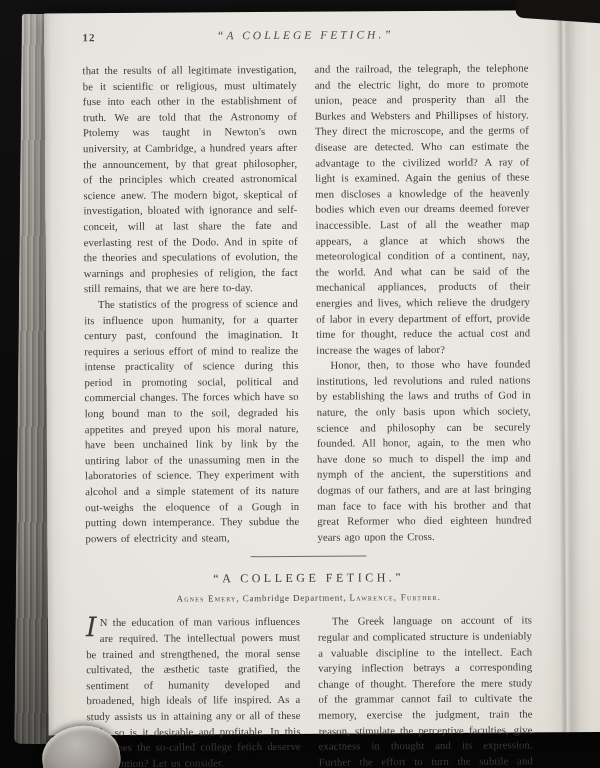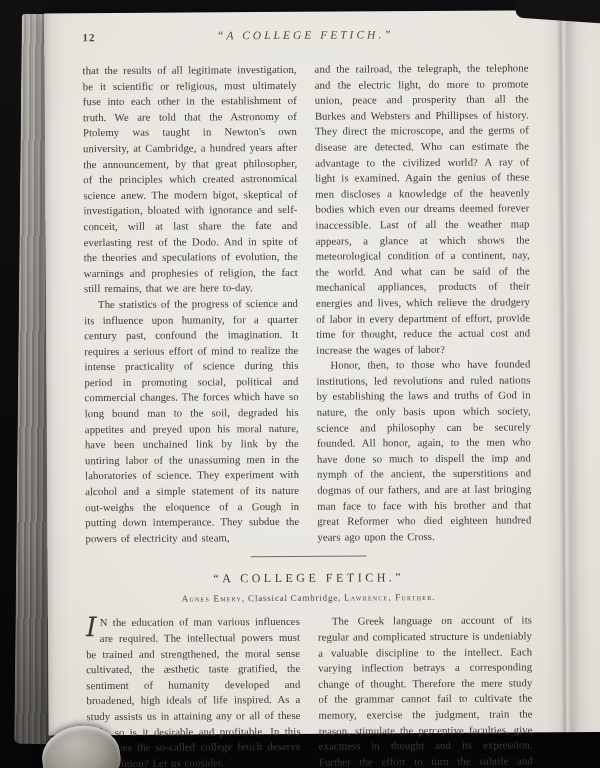--- a/index.html
+++ b/index.html
@@ -73,21 +73,21 @@
         <div class="col">
           <p>and the railroad, the telegraph, the telephone and the electric light, do more to promote union, peace and prosperity than all the Burkes and Websters and Phillipses of history.  They direct the microscope, and the germs of disease are detected.  Who can estimate the advantage to the civilized world?  A ray of light is examined.  Again the genius of these men discloses a knowledge of the heavenly bodies which even our dreams deemed forever inaccessible.  Last of all the weather map appears, a glance at which shows the meteorological condition of a continent, nay, the world.  And what can be said of the mechanical appliances, products of their energies and lives, which relieve the drudgery of labor in every department of effort, provide time for thought, reduce the actual cost and increase the wages of labor?</p>
           <p class="indent">Honor, then, to those who have founded institutions, led revolutions and ruled nations by establishing the laws and truths of God in nature, the only basis upon which society, science and philosophy can be securely founded.  All honor, again, to the men who have done so much to dispell the imp and nymph of the ancient, the superstitions and dogmas of our fathers, and are at last bringing man face to face with his brother and that great Reformer who died eighteen hundred years ago upon the Cross.</p>
         </div>
       </div>
 
       <div class="divider"></div>
 
       <div class="art-title">“A COLLEGE FETICH.”</div>
 
-      <div class="art-byline"><span class="sc">Agnes Emery</span><span>, Classical Cambridge, </span><span class="sc">Lawrence, Further.</span></div>
+      <div class="art-byline"><span class="sc">Agnes Emery</span><span>, Cambridge Department, </span><span class="sc">Lawrence, Further.</span></div>
 
       <div class="cols">
         <div class="col">
           <p><span class="dropcap">I</span><span>N the education of man various influences are required.  The intellectual powers must be trained and strengthened, the moral sense cultivated, the æsthetic taste gratified, the sentiment of humanity developed and broadened, high ideals of life inspired.  As a study assists us in attaining any or all of these ends, so is it desirable and profitable.  In this light does the so-called college fetich deserve our attention?  Let us consider.</span></p>
         </div>
         <div class="col">
           <p class="indent">The Greek language on account of its regular and complicated structure is undeniably a valuable discipline to the intellect.  Each varying inflection betrays a corresponding change of thought.  Therefore the mere study of the grammar cannot fail to cultivate the memory, exercise the judgment, train the reason, stimulate the perceptive faculties, give exactness in thought and its expression.  Further the effort to turn the subtile and intricate ex-</p>
         </div>
       </div>
 

